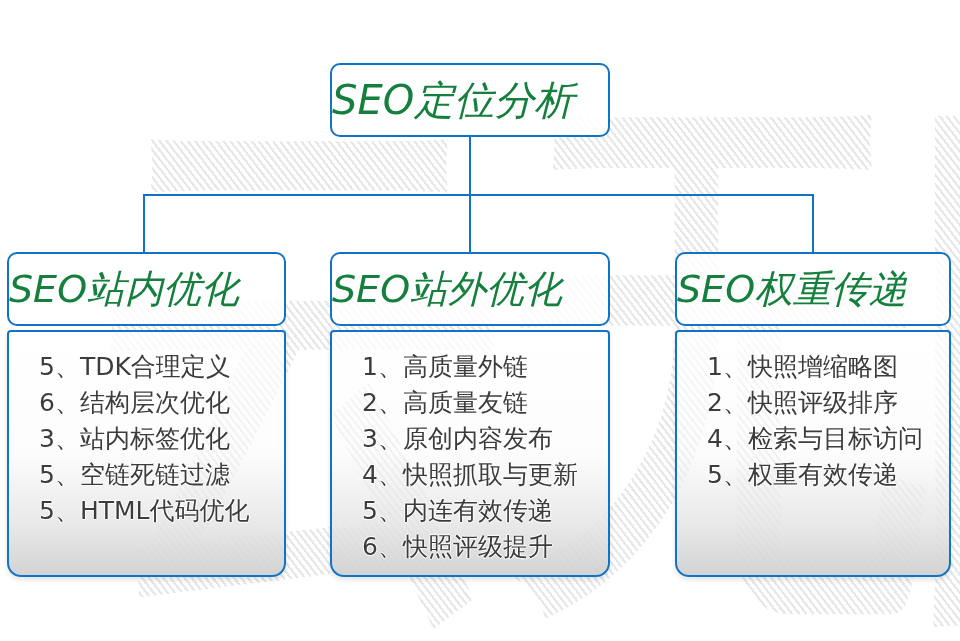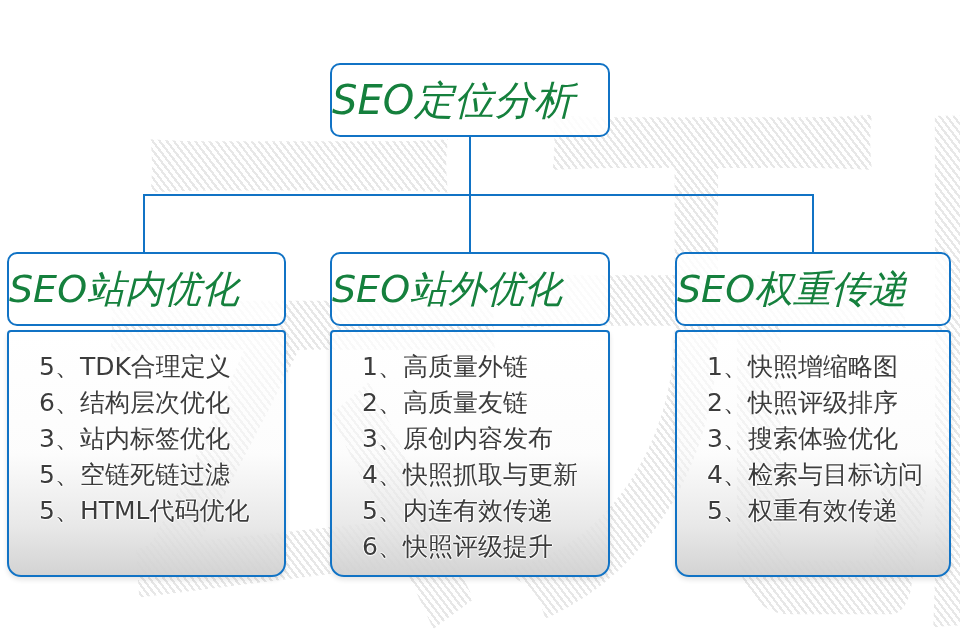--- a/index.html
+++ b/index.html
@@ -112,18 +112,17 @@
     <div class="li">5、内连有效传递</div>
     <div class="li">6、快照评级提升</div>
   </div>
 
   <div class="box col-header col2">
     <span>SEO权重传递</span>
   </div>
   <div class="col-list col2">
     <div class="li">1、快照增缩略图</div>
     <div class="li">2、快照评级排序</div>
-    <div class="li">3、搜索体验优化</div>
     <div class="li">4、检索与目标访问</div>
     <div class="li">5、权重有效传递</div>
   </div>
 
 </div>
 
 </body></html>

